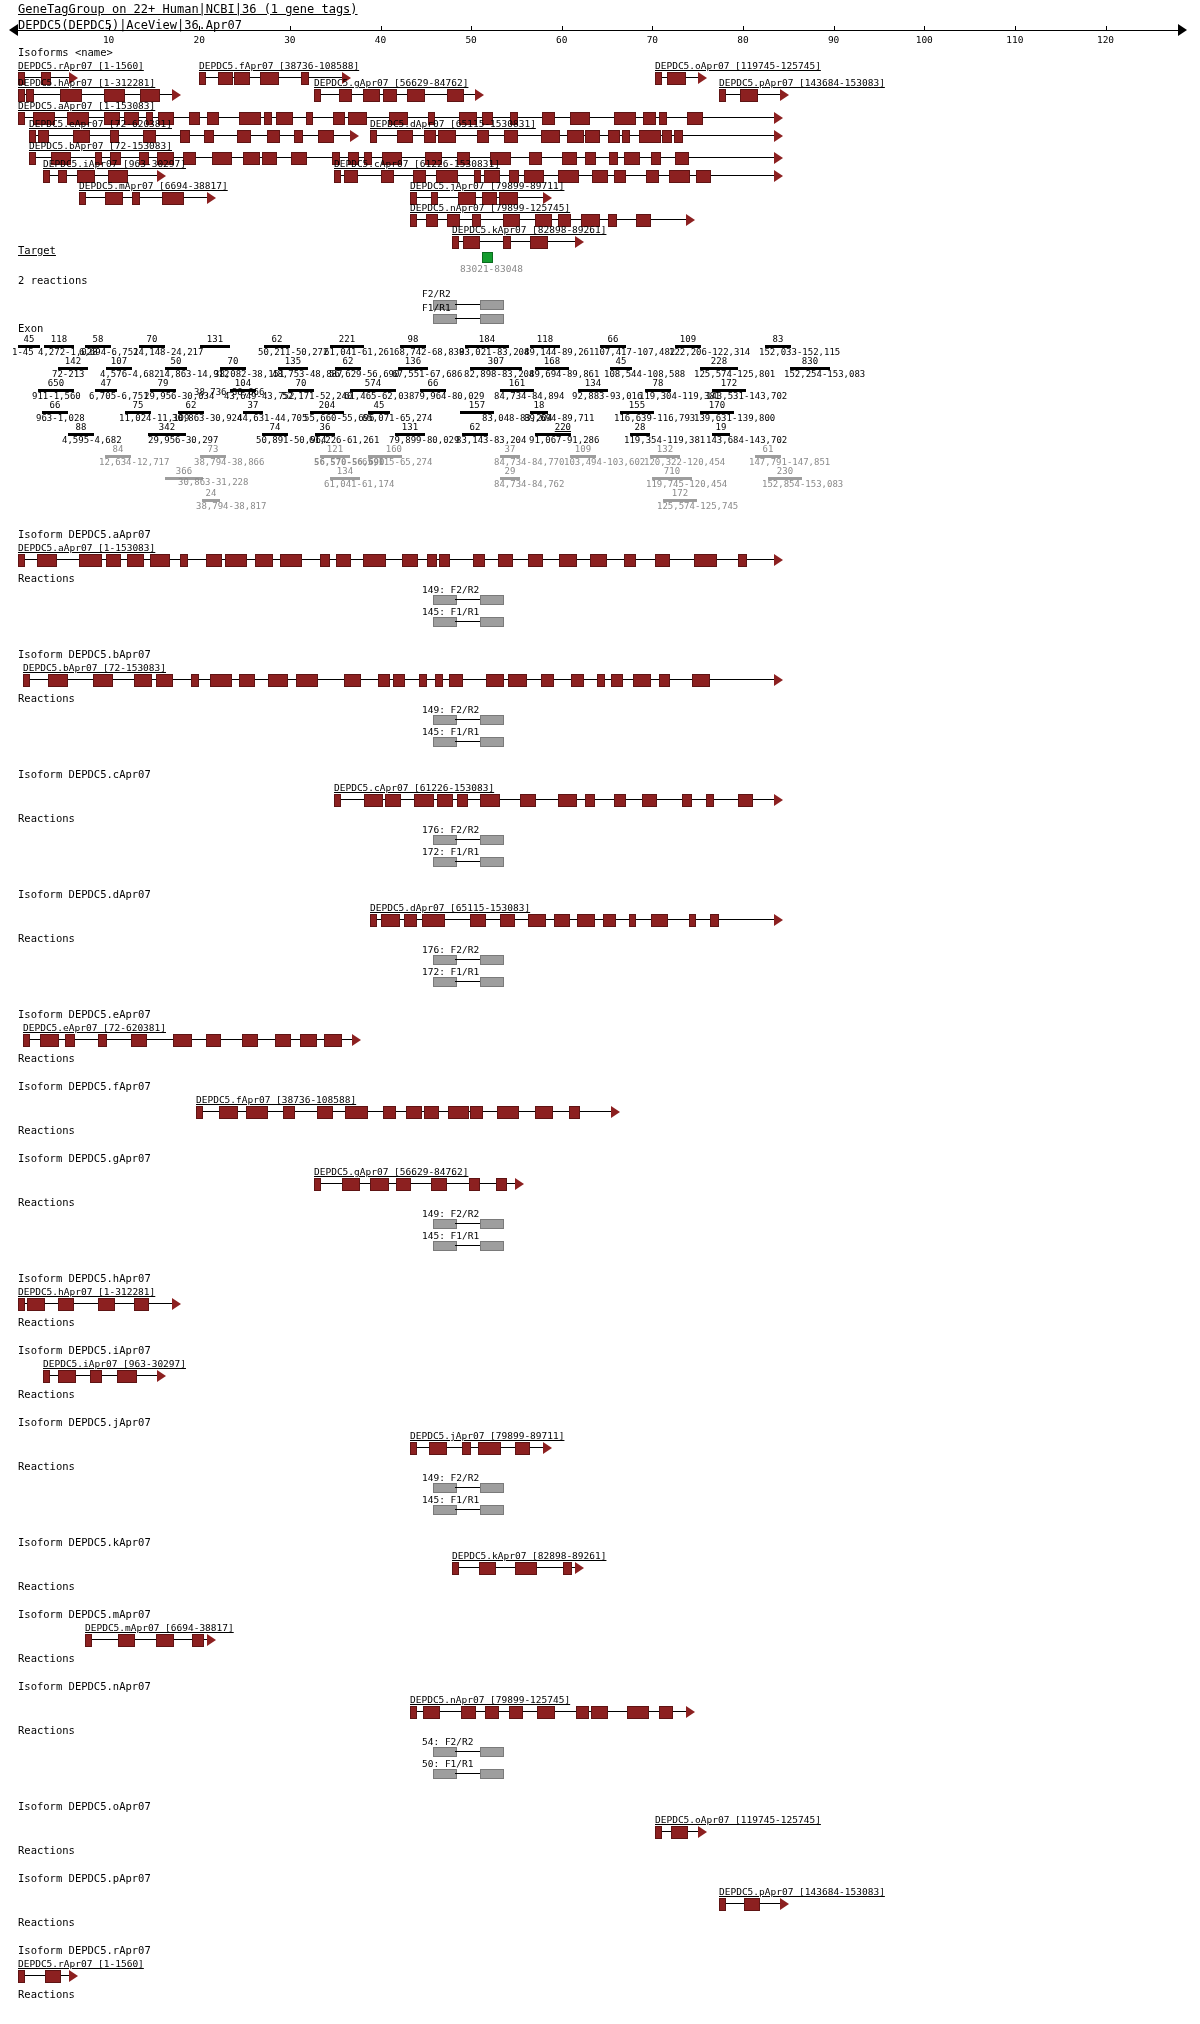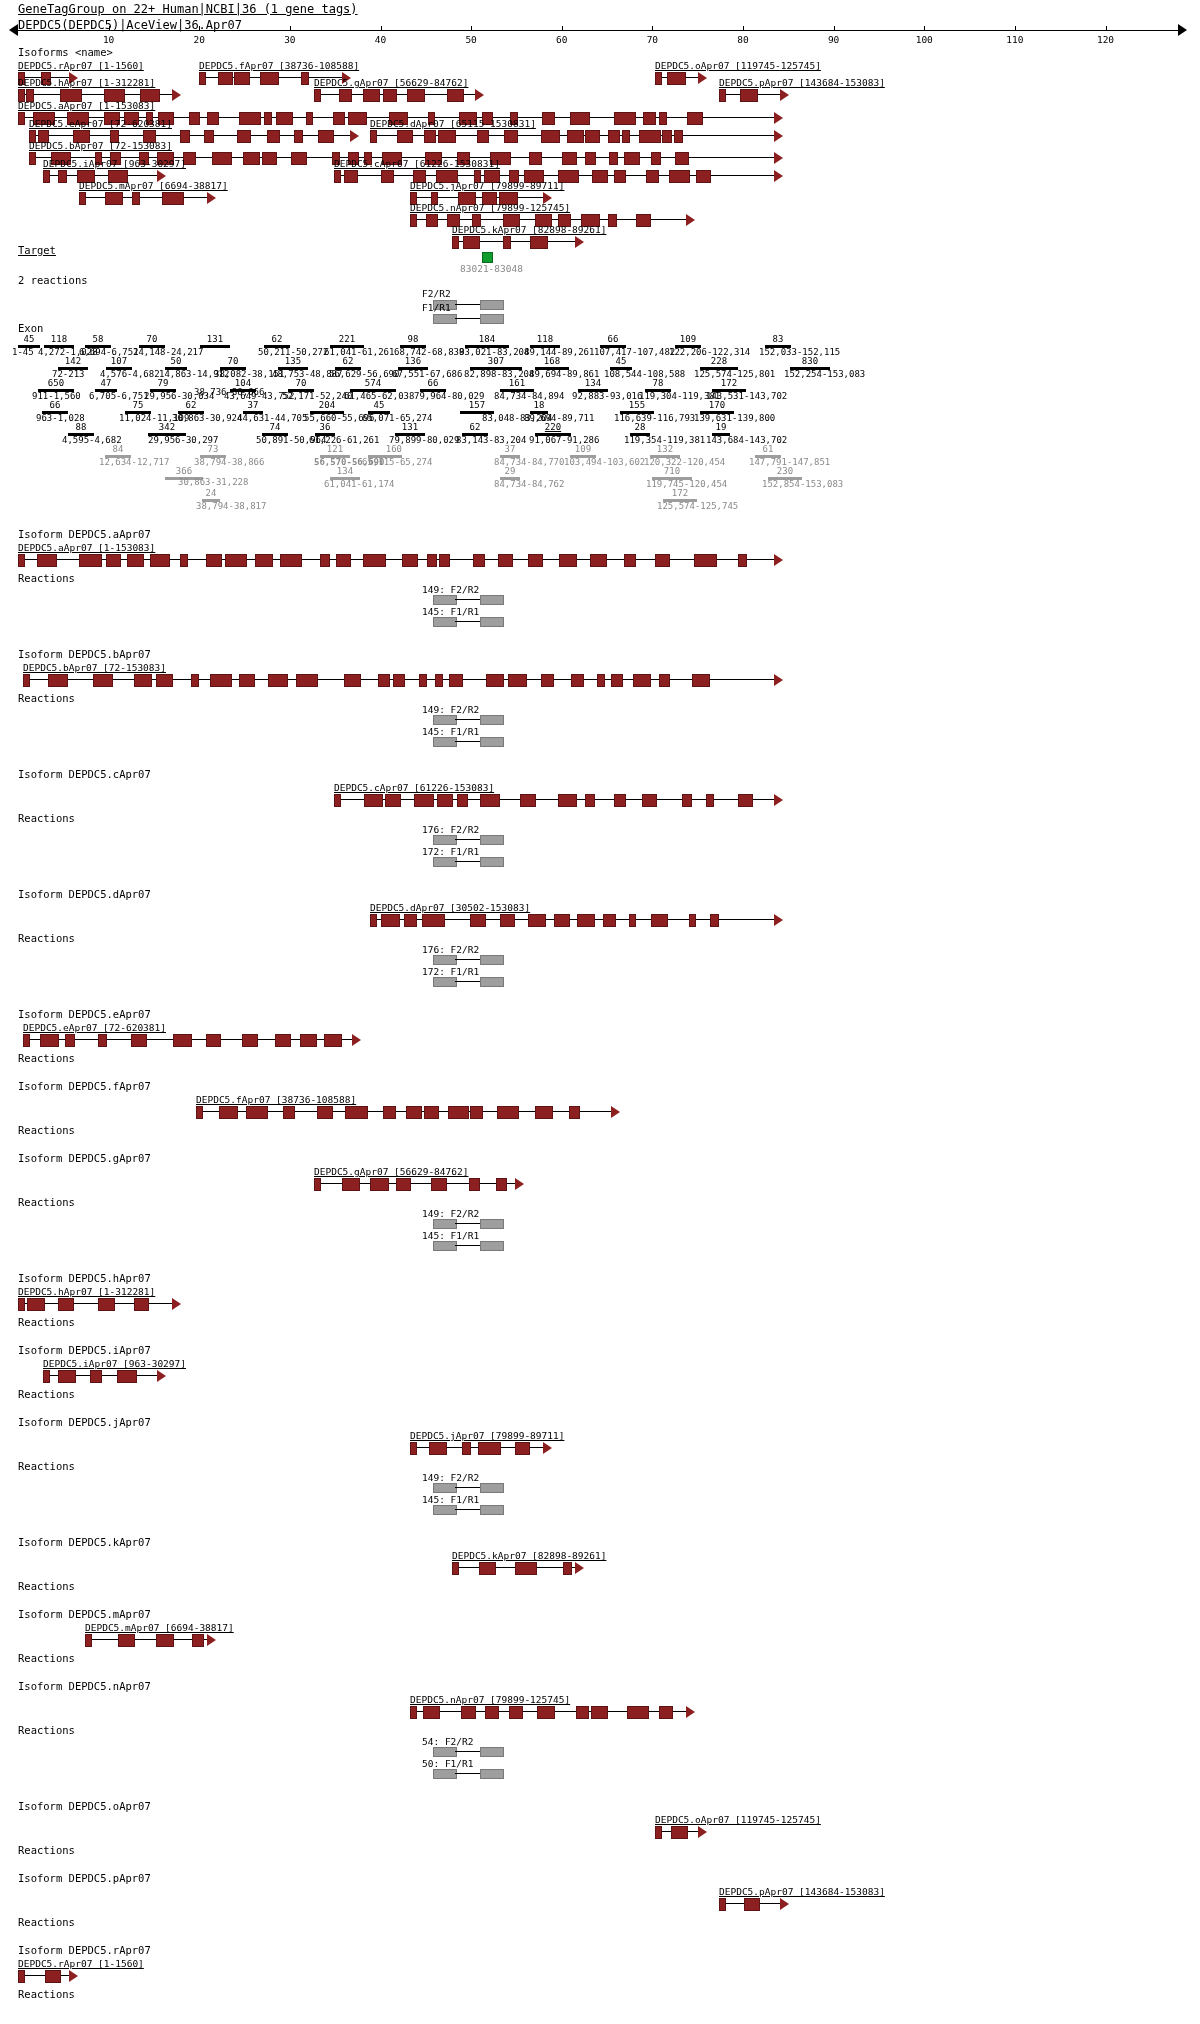--- a/index.html
+++ b/index.html
@@ -464,21 +464,21 @@
       <div class="abs tiny2" style="left:256px;top:435px;">50,891-50,964</div>
       <div class="abs tiny2" style="left:315px;top:422px;text-align:center;width:20px;">36</div>
       <div class="ebar" style="left:315px;top:433px;width:20px;"></div>
       <div class="abs tiny2" style="left:309px;top:435px;">61,226-61,261</div>
       <div class="abs tiny2" style="left:395px;top:422px;text-align:center;width:30px;">131</div>
       <div class="ebar" style="left:395px;top:433px;width:30px;"></div>
       <div class="abs tiny2" style="left:389px;top:435px;">79,899-80,029</div>
       <div class="abs tiny2" style="left:462px;top:422px;text-align:center;width:26px;">62</div>
       <div class="ebar" style="left:462px;top:433px;width:26px;"></div>
       <div class="abs tiny2" style="left:456px;top:435px;">83,143-83,204</div>
-      <div class="abs tiny2" style="left:535px;top:422px;text-align:center;width:36px;text-decoration:underline;">220</div>
+      <div class="abs tiny2" style="left:535px;top:422px;text-align:right;width:36px;text-decoration:underline;">220</div>
       <div class="ebar" style="left:535px;top:433px;width:36px;"></div>
       <div class="abs tiny2" style="left:529px;top:435px;">91,067-91,286</div>
       <div class="abs tiny2" style="left:630px;top:422px;text-align:center;width:20px;">28</div>
       <div class="ebar" style="left:630px;top:433px;width:20px;"></div>
       <div class="abs tiny2" style="left:624px;top:435px;">119,354-119,381</div>
       <div class="abs tiny2" style="left:712px;top:422px;text-align:center;width:18px;">19</div>
       <div class="ebar" style="left:712px;top:433px;width:18px;"></div>
       <div class="abs tiny2" style="left:706px;top:435px;">143,684-143,702</div>
       <div class="abs tiny2 grey" style="left:105px;top:444px;text-align:center;width:26px;">84</div>
       <div class="gbar" style="left:105px;top:455px;width:26px;"></div>
@@ -632,21 +632,21 @@
       <div class="abs lbl" style="left:18px;top:812px;">Reactions</div>
       <div class="abs tiny" style="left:422px;top:824px;">176: F2/R2</div>
       <div class="rbox" style="left:433px;top:835px;width:22px;"></div>
       <div class="rbox" style="left:480px;top:835px;width:22px;"></div>
       <div class="intron" style="left:455px;top:839px;width:25px;"></div>
       <div class="abs tiny" style="left:422px;top:846px;">172: F1/R1</div>
       <div class="rbox" style="left:433px;top:857px;width:22px;"></div>
       <div class="rbox" style="left:480px;top:857px;width:22px;"></div>
       <div class="intron" style="left:455px;top:861px;width:25px;"></div>
       <div class="abs lbl" style="left:18px;top:888px;">Isoform DEPDC5.dApr07</div>
-      <div class="abs tiny ul" style="left:370px;top:902px;">DEPDC5.dApr07 [30502-153083]</div>
+      <div class="abs tiny ul" style="left:370px;top:902px;">DEPDC5.dApr07 [65115-153083]</div>
       <div class="gm" style="left:370px;top:914px;width:413px;">
         <div class="intron" style="left:0px;width:405px;"></div>
         <div class="exon" style="left:0px;width:5px;"></div>
         <div class="exon" style="left:11px;width:17px;"></div>
         <div class="exon" style="left:34px;width:11px;"></div>
         <div class="exon" style="left:52px;width:21px;"></div>
         <div class="exon" style="left:100px;width:14px;"></div>
         <div class="exon" style="left:130px;width:13px;"></div>
         <div class="exon" style="left:158px;width:16px;"></div>
         <div class="exon" style="left:184px;width:14px;"></div>

